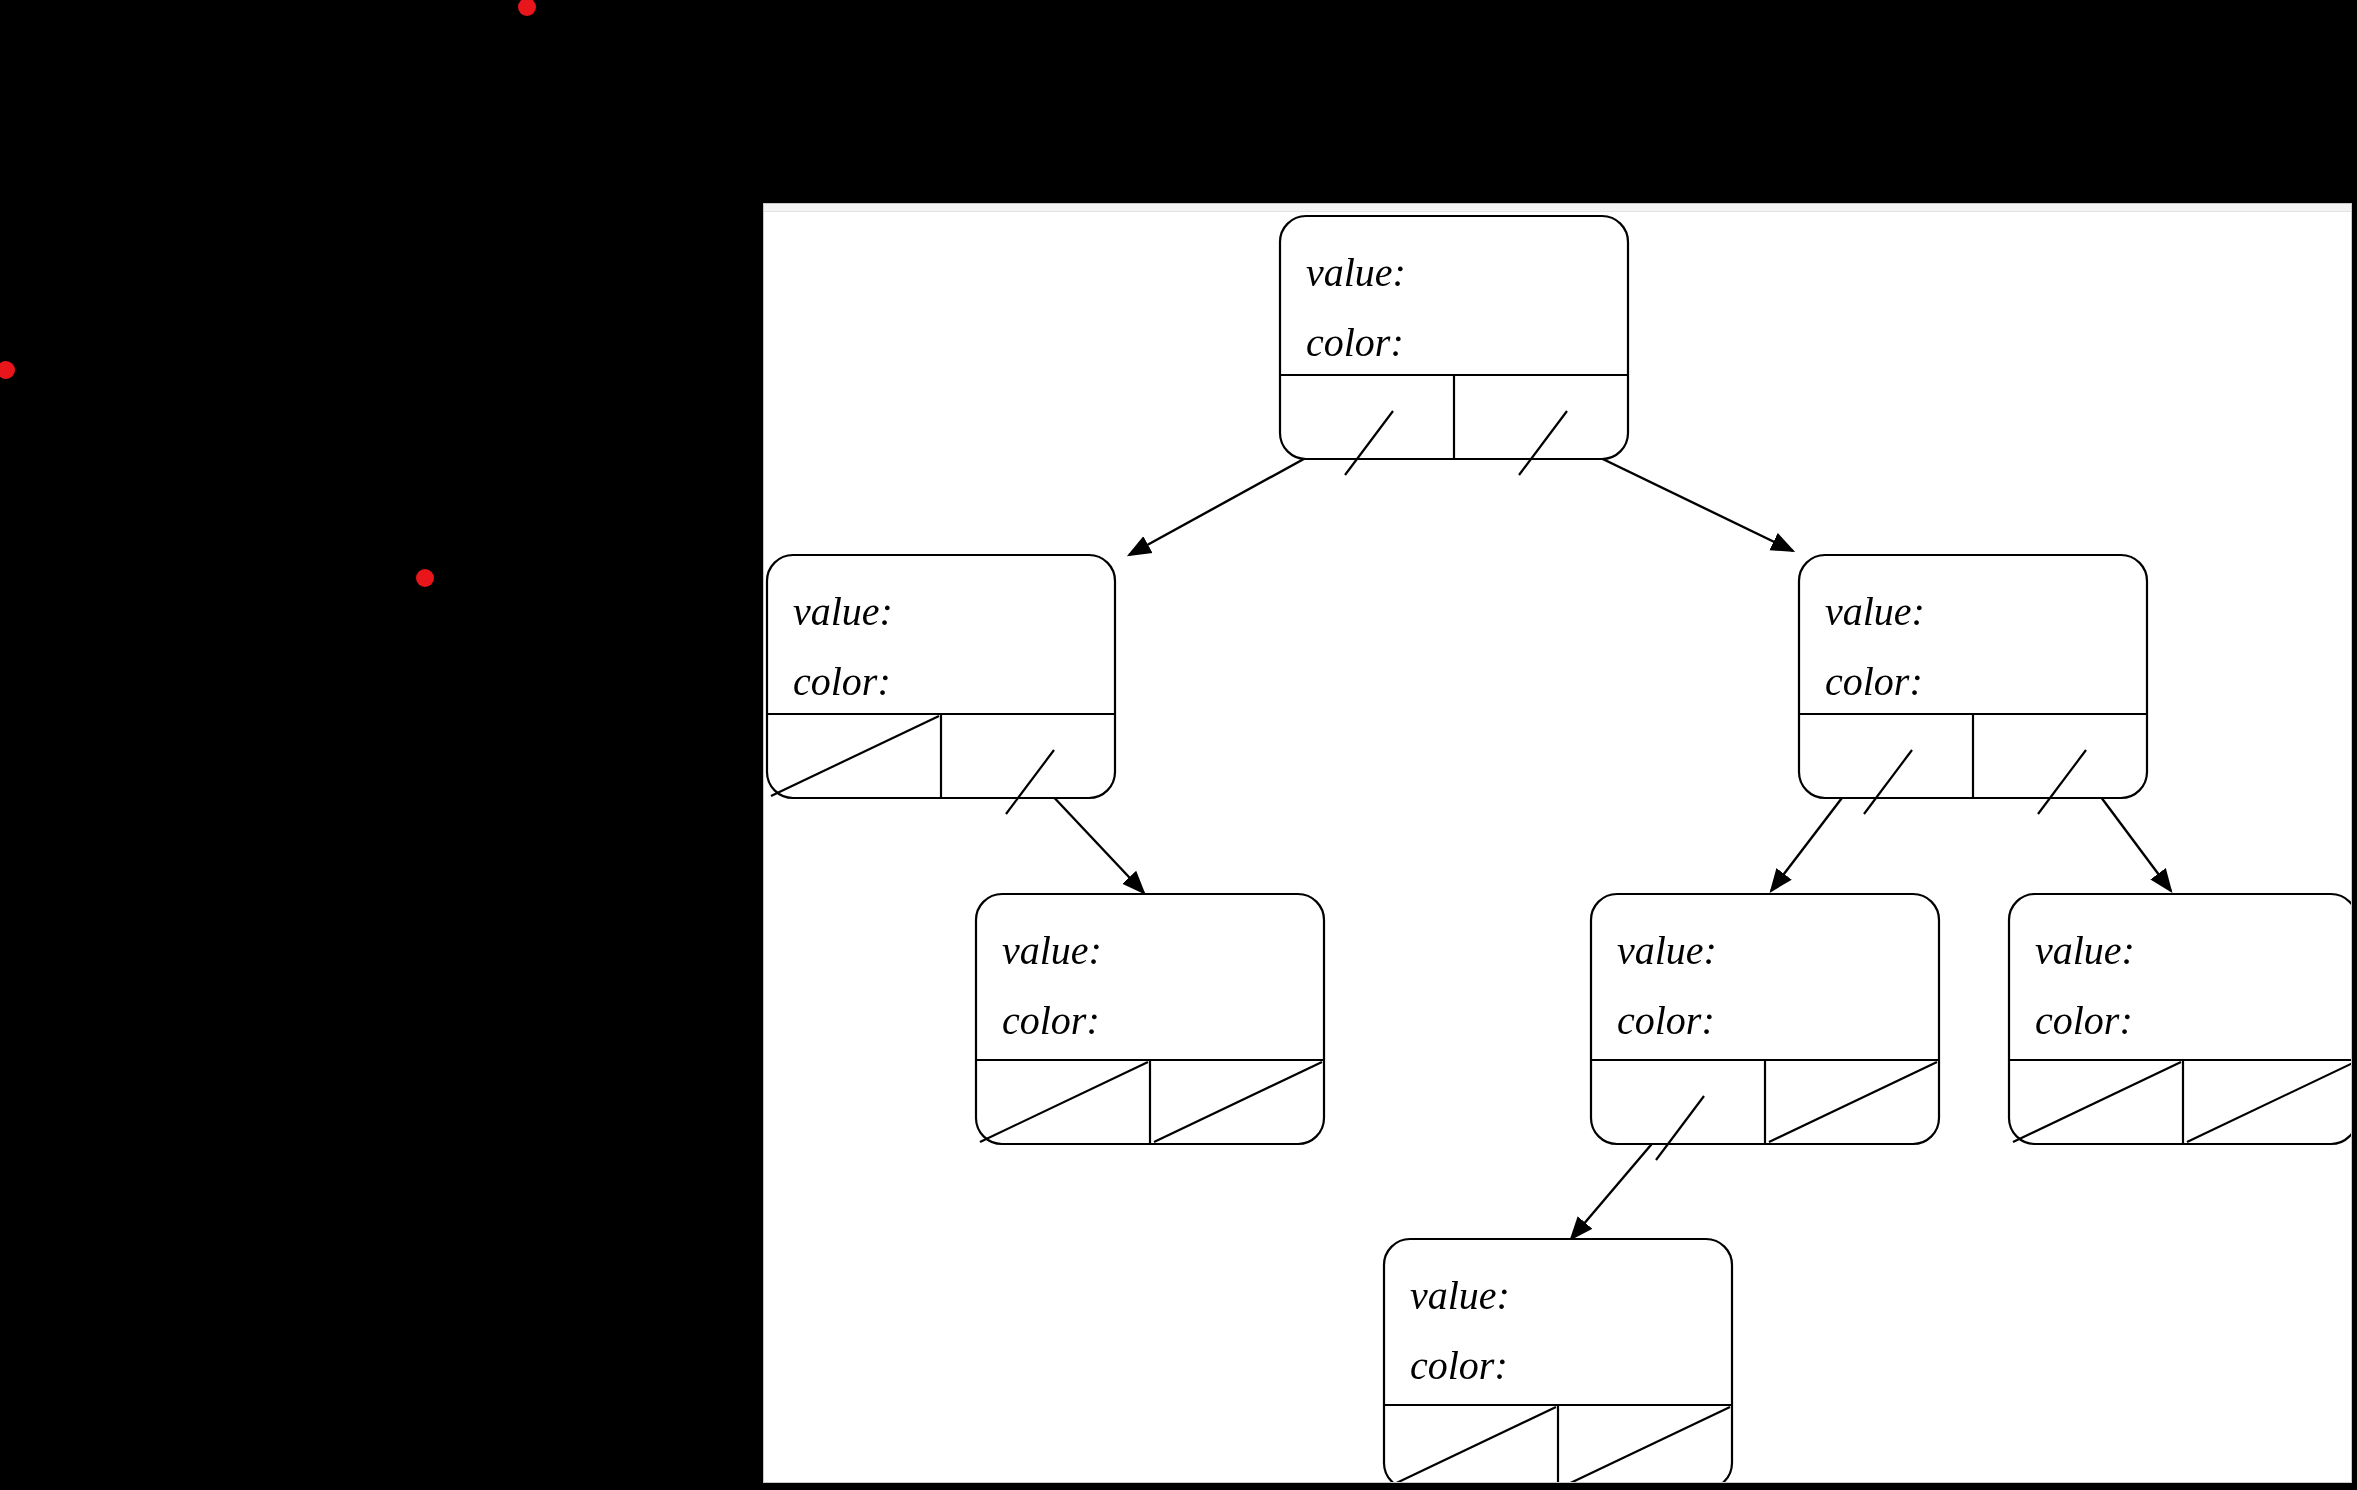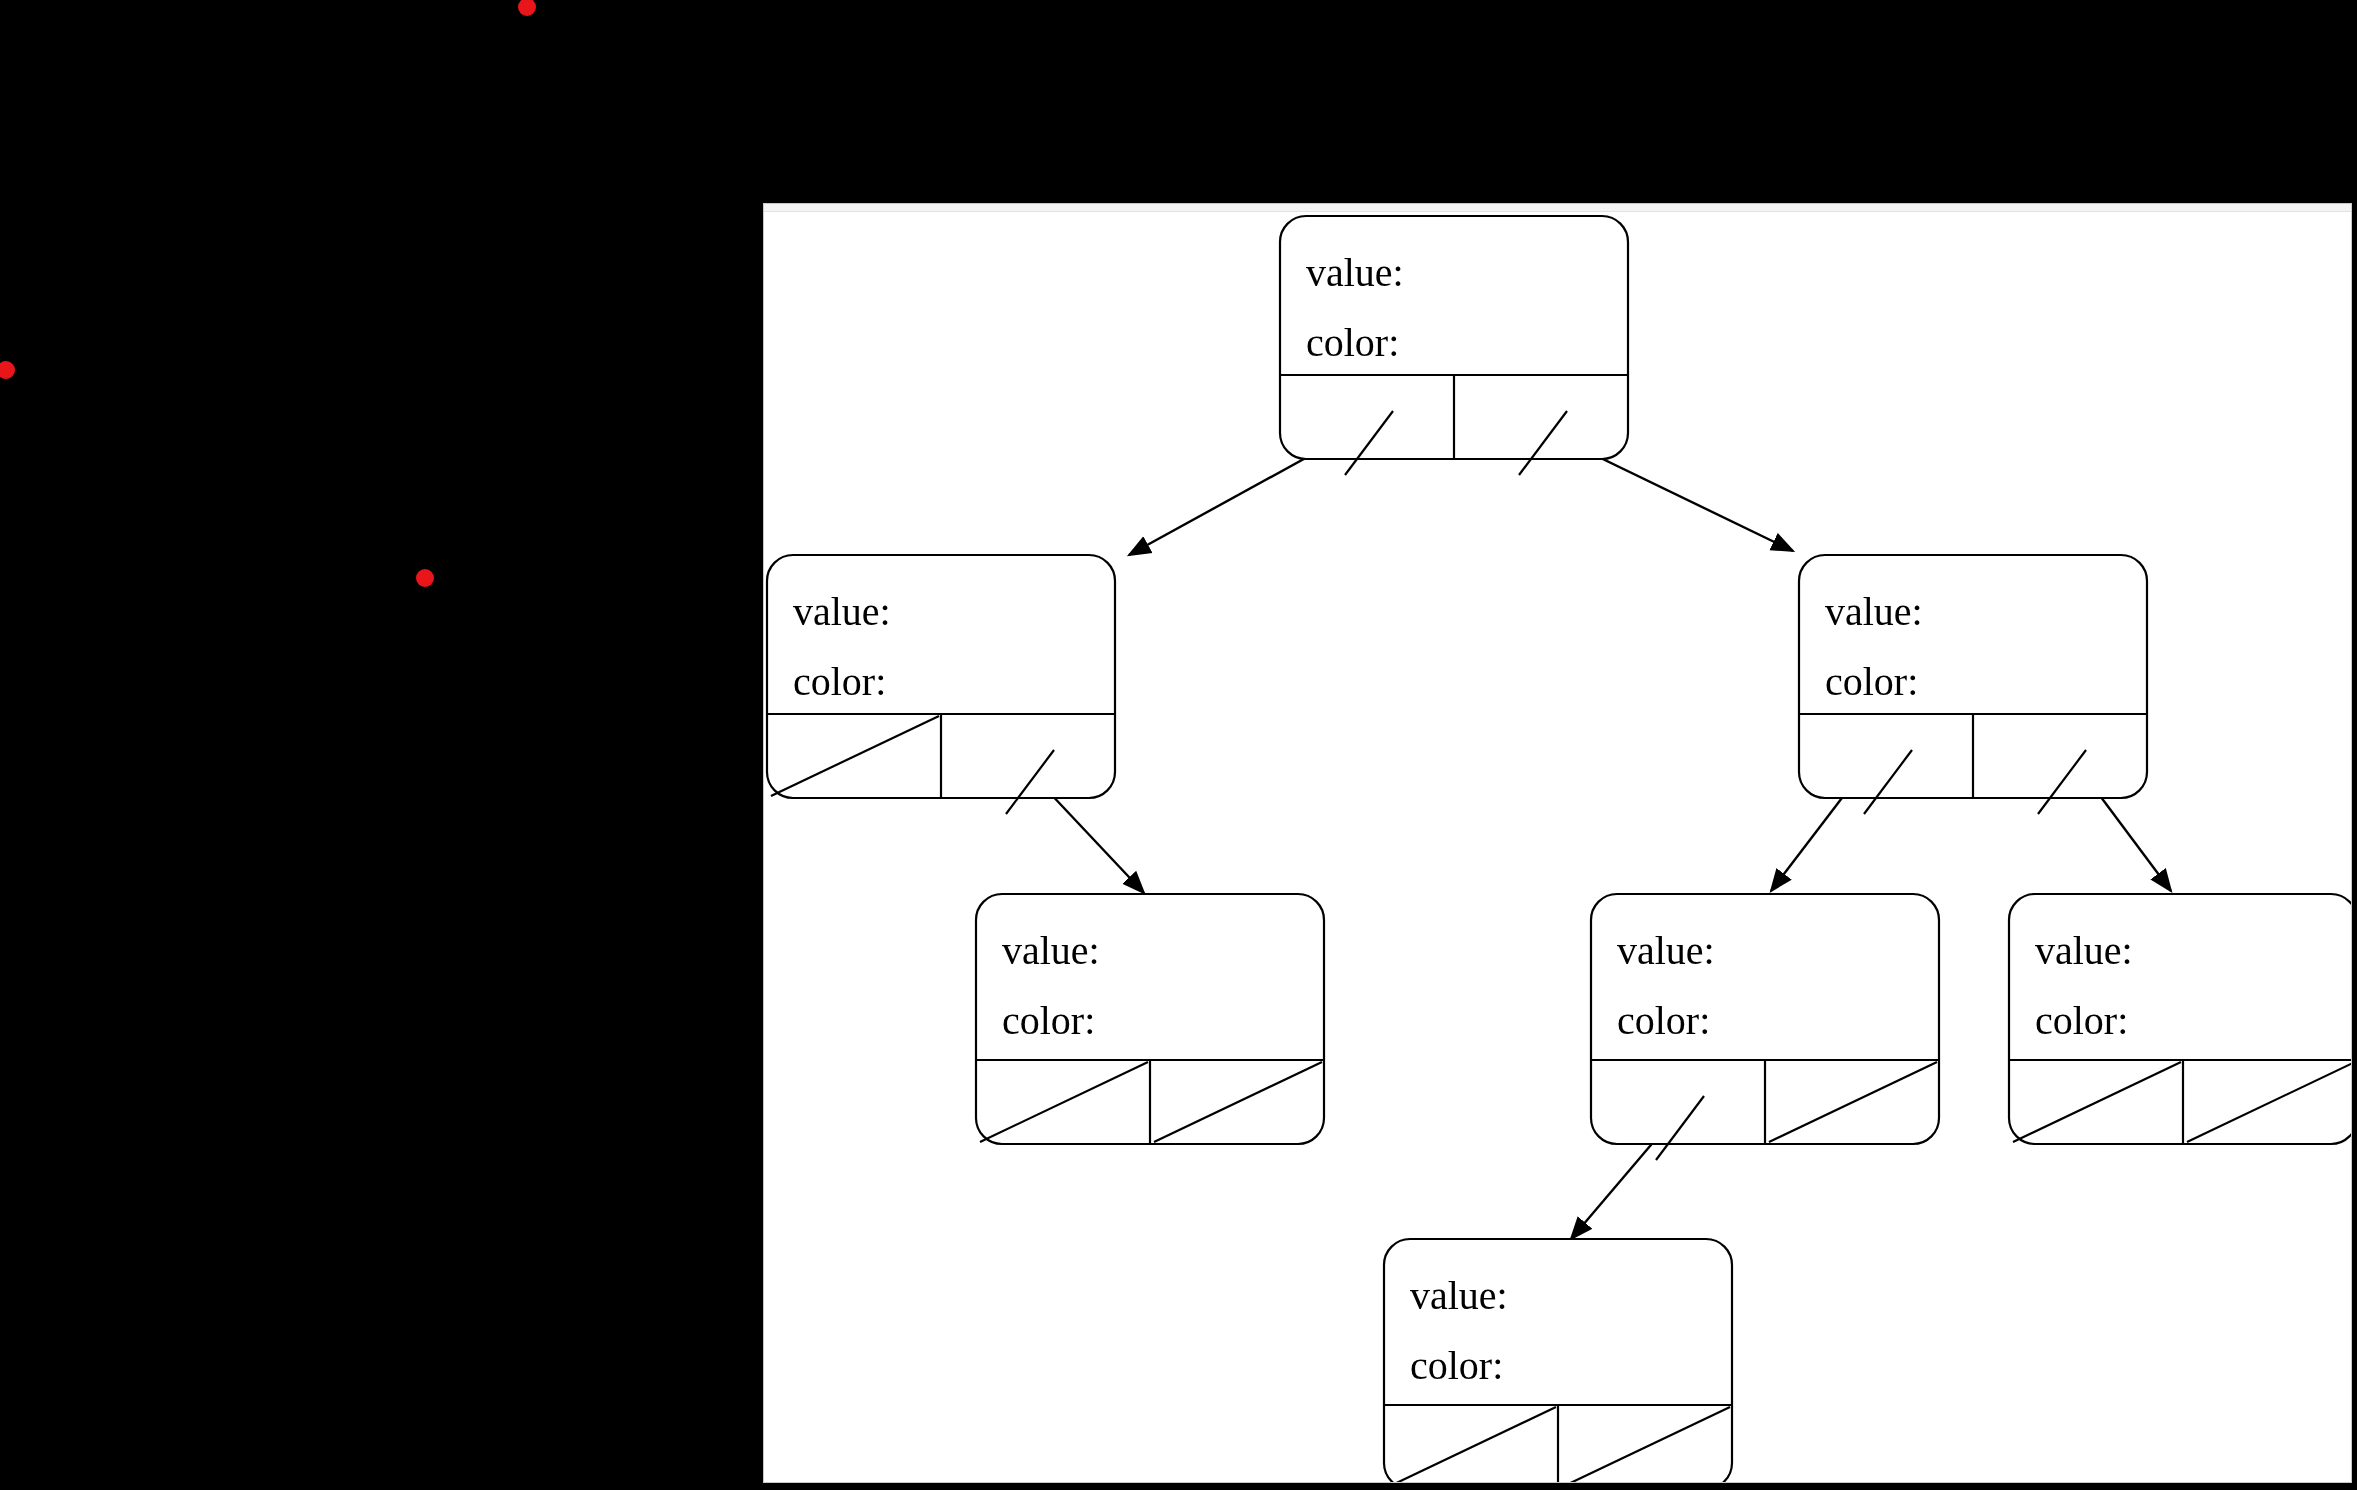--- a/index.html
+++ b/index.html
@@ -1,17 +1,17 @@
 <!DOCTYPE html>
 <html><head>
 <meta charset="utf-8">
 <style>
   html,body{margin:0;padding:0;background:#000;}
   body{width:2357px;height:1490px;overflow:hidden;font-family:"Liberation Serif",serif;}
-  #stage{position:relative;width:2357px;height:1490px;background:#000;}
+  #stage{position:relative;width:2357px;height:1490px;background:#000;font-style:italic;}
 
   
   #panel{
     position:absolute;
     background:#ffffff;
     border:1px solid #c8c8c8;
     box-sizing:border-box;
     overflow:hidden;
   }
   #panel-topband{

